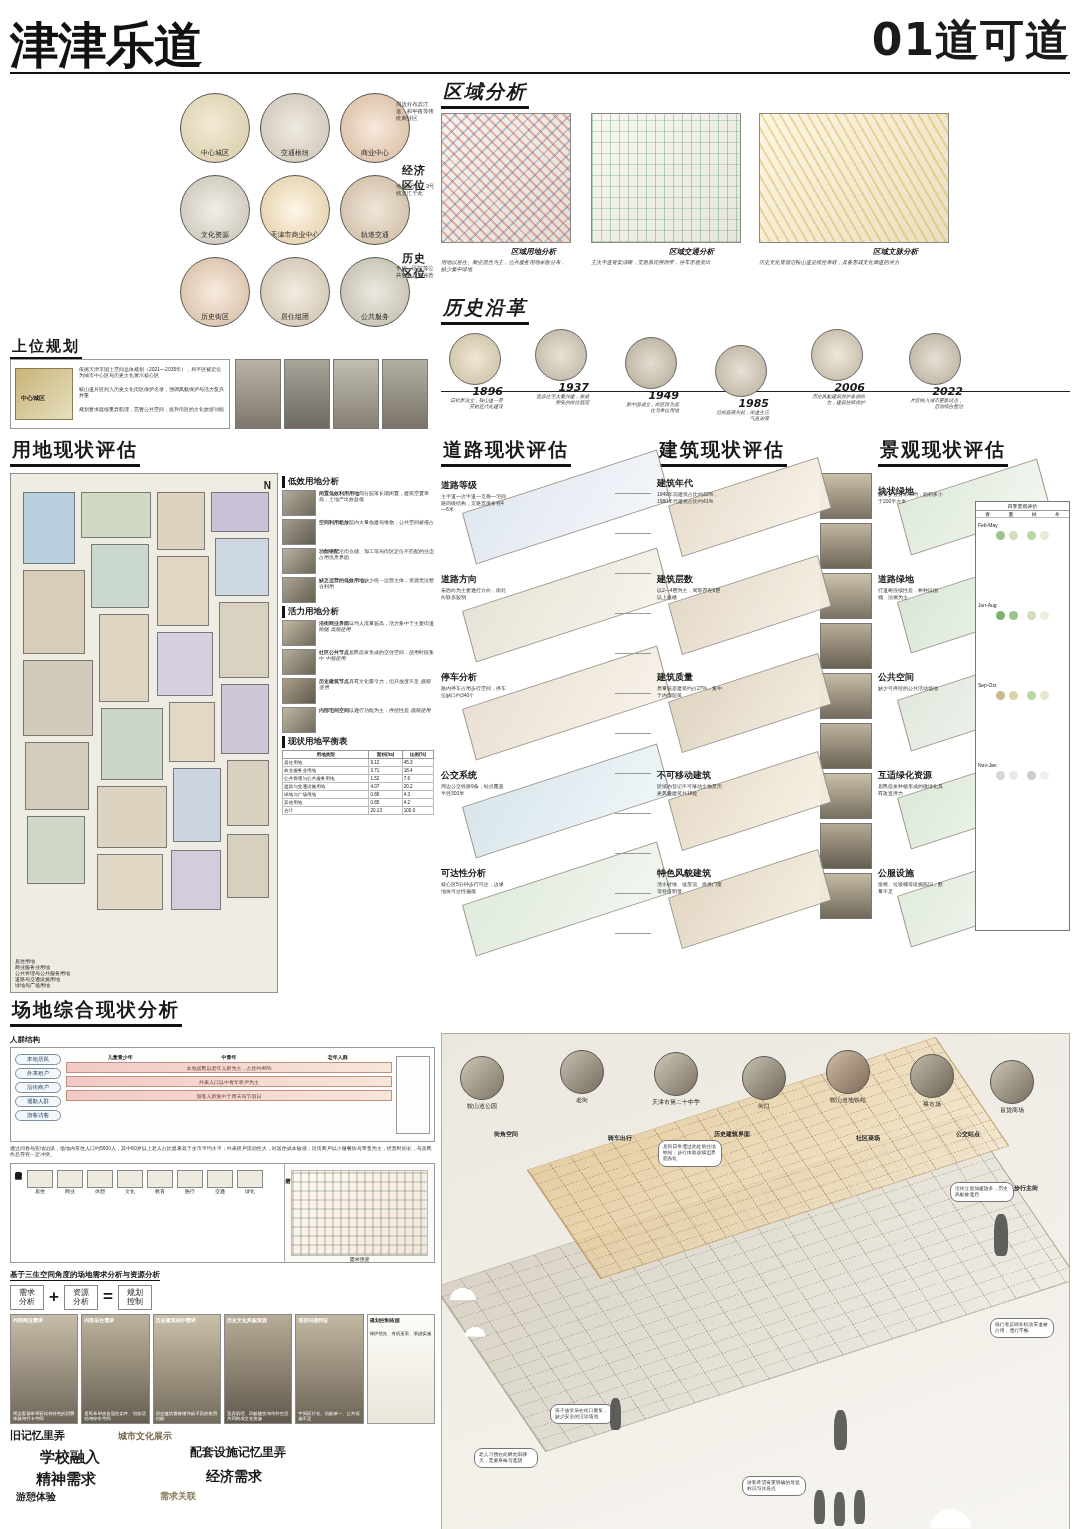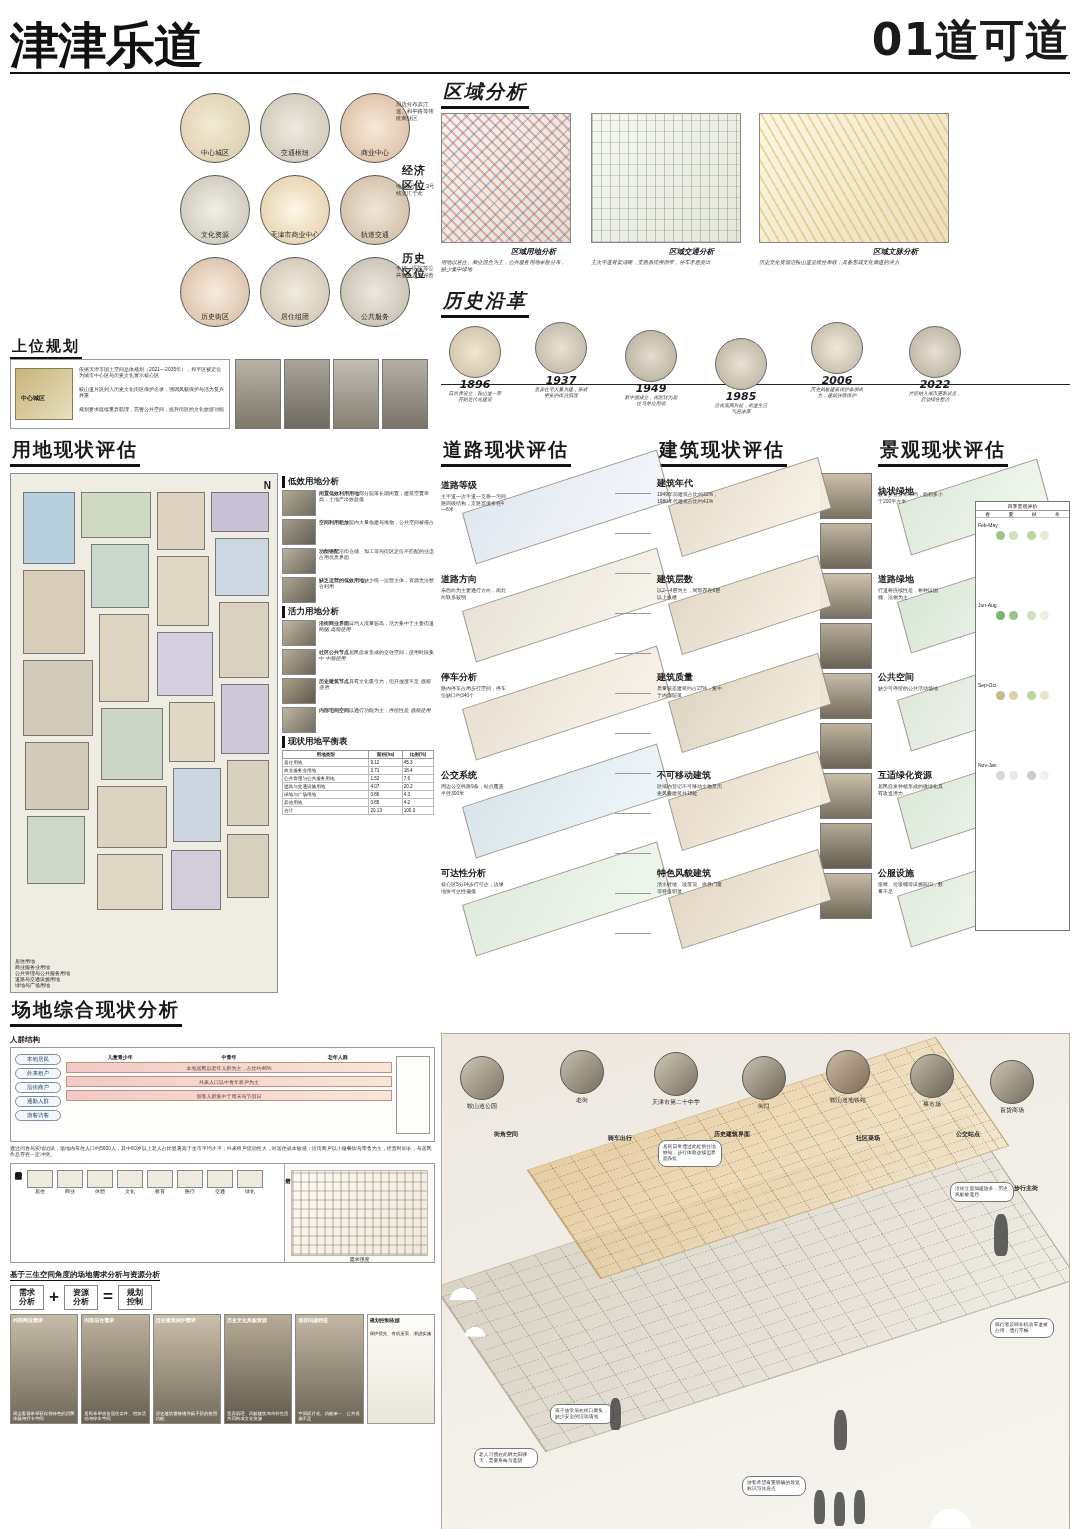--- a/index.html
+++ b/index.html
@@ -64,21 +64,21 @@
   .upper .patch { position:absolute; width:58px;height:52px; left:4px; top:8px;
      background:linear-gradient(135deg,#c8b47a,#e6dfbf); border:1px solid #8a7c4e;}
   .upper .photos { position:absolute; left:225px; top:22px; display:flex; gap:3px;}
   .upper .photos div { width:46px;height:70px; border:1px solid #777; }
 
   .analysisImg { border:1px solid #888; background:#f3f1ea; position:relative; overflow:hidden;}
   .txtblock { font-size:5.2px; line-height:1.3; color:#333;}
 
   .tl { position:relative; height:130px; margin-top:4px; }
   .tl .line { position:absolute; left:0; right:0; top:62px; height:1px; background:#222;}
-  .tlnode { position:absolute; text-align:center; }
+  .tlnode { position:absolute; text-align:right; }
   .tlnode .bubble { width:52px;height:52px;border-radius:50%;border:1px solid #666; overflow:hidden; margin:0 auto;}
   .tlnode .yr { font-size:11px; font-weight:bold; font-family:"DejaVu Sans", sans-serif;}
   .tlnode .tx { font-size:4.8px; line-height:1.25; width:56px; color:#333;}
 
   
   .row2 { margin-top:6px; height:520px; display:flex; gap:6px;}
   .col-a { width:425px; display:flex; gap:4px;}
   .col-b { width:210px; }
   .col-c { width:215px; }
   .col-d { flex:1; }
@@ -123,21 +123,21 @@
   .pillcol { position:absolute; left:4px; top:6px; width:46px;}
   .pill { border:1px solid #7c8d9e; border-radius:9px; font-size:5.5px; text-align:center; padding:1px 0; margin-bottom:3px; color:#24435e; background:#f2f7fb;}
   .bandrow { position:absolute; left:55px; right:42px; top:6px; }
   .band { height:11px; margin-bottom:3px; background:linear-gradient(90deg,#f2c9c4,#f7e6d8); border:.5px solid #c08f86; font-size:5px; color:#5a3b35; text-align:center; line-height:11px;}
 
   .needs { margin-top:5px; border:1px solid #999; height:100px; display:flex;}
   .needs .icons { flex:1; position:relative;}
   .needs .chart { width:150px; border-left:1px solid #aaa; position:relative; background:#fbfaf6;}
 
   .resrow { display:flex; align-items:center; gap:5px; margin-top:4px;}
-  .resbox { border:1px solid #888; padding:2px 8px; font-size:8px; text-align:center; line-height:1.2;font-weight:bold;}
+  .resbox { border:1px solid #888; padding:2px 8px; font-size:8px; text-align:center; line-height:1.2;}
   .op { font-size:17px; font-weight:bold;}
 
   .photorow { display:flex; gap:3px; margin-top:4px; }
   .photorow .pc { width:70px; height:110px; border:1px solid #888; position:relative; overflow:hidden;}
 
   .bigwords { margin-top:4px; position:relative; height:74px; font-weight:bold;}
   .bigwords span { position:absolute; white-space:nowrap;}
 
   
   .iso { position:absolute; left:50%; top:48%; width:560px; height:330px; margin:-165px 0 0 -280px;
@@ -258,21 +258,21 @@
         <div class="txtblock" style="position:absolute;left:150px;top:146px;width:150px">主次干道骨架清晰，支路系统密而窄，停车矛盾突出</div>
 
         <div class="analysisImg" style="position:absolute;left:318px;top:0;width:190px;height:130px;
              background:
                repeating-linear-gradient(60deg,rgba(210,160,40,.35) 0 2px,rgba(0,0,0,0) 2px 8px),
                linear-gradient(135deg,#fdf6e2,#eadfbe)"></div>
         <div class="ttl-xs" style="position:absolute;left:432px;top:134px">区域文脉分析</div>
         <div class="txtblock" style="position:absolute;left:318px;top:146px;width:190px">历史文化资源沿鞍山道呈线性串联，具备形成文化廊道的潜力</div>
       </div>
 
-      <div class="sec-title" style="margin-top:5px">历史沿革</div>
+      <div class="sec-title" style="margin-top:12px">历史沿革</div>
 
       <div class="tl">
         <div class="line"></div>
 
         <div class="tlnode" style="left:6px;top:4px">
           <div class="bubble" style="background:radial-gradient(circle,#efe6d4,#c9bda0)"></div>
           <div class="yr">1896</div>
           <div class="tx">日租界设立，鞍山道一带开始近代化建设</div>
         </div>
         <div class="tlnode" style="left:92px;top:0px">
@@ -668,20 +668,30 @@
         <div class="pc" style="background:linear-gradient(180deg,#c3b8a3,#6c6456)">
           <div style="position:absolute;left:2px;top:2px;font-size:5px;color:#fff;font-weight:bold">现存问题特征</div>
           <div style="position:absolute;left:2px;bottom:2px;right:2px;font-size:4.4px;color:#fff">空间碎片化、功能单一、公共设施不足</div>
         </div>
         <div class="pc" style="background:linear-gradient(180deg,#fdfcf8,#e9e5da);border:1px solid #999">
           <div style="position:absolute;left:2px;top:2px;font-size:5px;font-weight:bold">规划控制依据</div>
           <div style="position:absolute;left:2px;top:16px;right:2px;font-size:4.4px">保护优先、有机更新、渐进实施</div>
         </div>
       </div>
 
+      <div class="bigwords">
+        <span style="left:0;top:0;font-size:11px">旧记忆里弄</span>
+        <span style="left:108px;top:2px;font-size:9px;color:#7a6a4a">城市文化展示</span>
+        <span style="left:30px;top:20px;font-size:15px">学校融入</span>
+        <span style="left:180px;top:16px;font-size:12px">配套设施记忆里弄</span>
+        <span style="left:26px;top:42px;font-size:15px">精神需求</span>
+        <span style="left:196px;top:40px;font-size:14px">经济需求</span>
+        <span style="left:6px;top:62px;font-size:10px">游憩体验</span>
+        <span style="left:150px;top:62px;font-size:9px;color:#8a7a58">需求关联</span>
+      </div>
     </div>
 
     <div class="r3right">
       <div class="iso"></div>
       <div class="iso2"></div>
 
       <div class="nodecirc" style="left:18px;  top:22px;  background:linear-gradient(135deg,#cfc7b4,#7d7466)"></div>
       <div class="nodelbl" style="left:12px;  top:68px">鞍山道公园</div>
 
       <div class="nodecirc" style="left:118px; top:16px;  background:linear-gradient(135deg,#c7bfae,#756d60)"></div>

